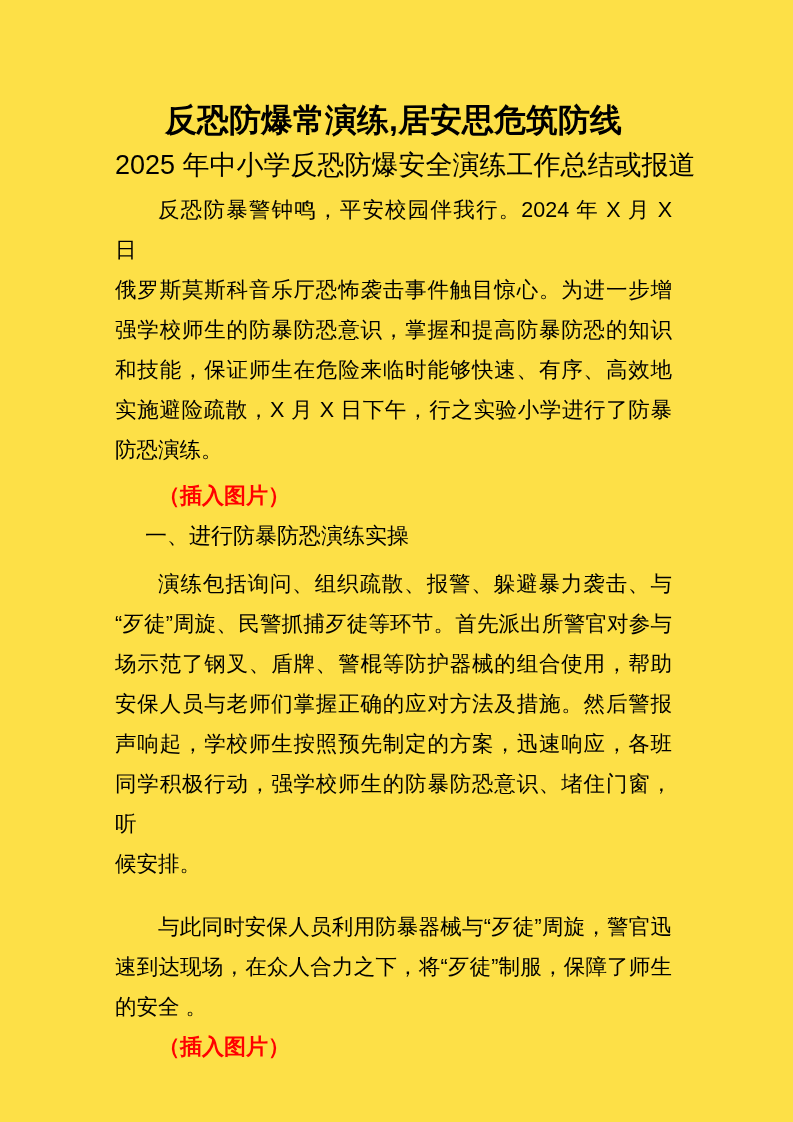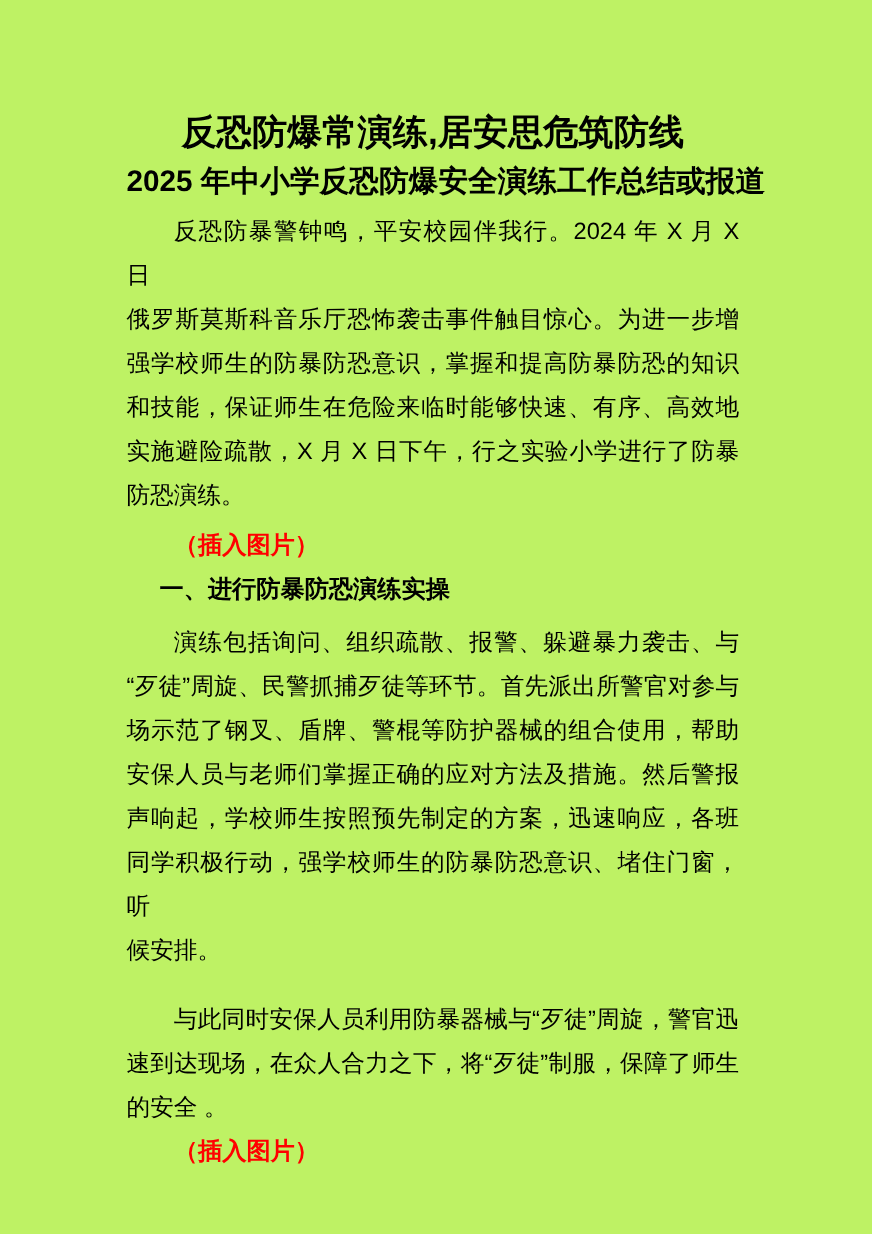--- a/index.html
+++ b/index.html
@@ -8,34 +8,34 @@
     width: 793px;
     height: 1122px;
     overflow: hidden;
     font-family: "Liberation Sans", sans-serif;
     color: #000000;
   }
   .page {
     position: relative;
     width: 793px;
     height: 1122px;
-    background: #bef264;
+    background: #fde047;
     padding: 95px 121px 0 115px;
   }
   .doc-title {
     font-size: 32px;
     line-height: 50px;
     font-weight: 700;
     text-align: center;
     white-space: nowrap;
   }
   .doc-subtitle {
     font-size: 27px;
     line-height: 40px;
-    font-weight: 700;
+    font-weight: 400;
     text-align: center;
     white-space: nowrap;
     margin-bottom: 5px;
   }
   .para .line {
     font-size: 21.5px;
     line-height: 40px;
     text-align: justify;
     text-align-last: justify;
   }
@@ -45,21 +45,21 @@
     font-size: 22px;
     line-height: 40px;
     font-weight: 700;
     padding-left: 43px;
     color: #ff0000;
   }
   .note-1 { margin-top: 6px; }
   .section-heading {
     font-size: 22px;
     line-height: 40px;
-    font-weight: 700;
+    font-weight: 400;
     padding-left: 30px;
   }
   .para-2 { margin-top: 8px; }
   .para-3 { margin-top: 23px; }
 </style>
 </head>
 <body>
 
 <div class="page">
 

